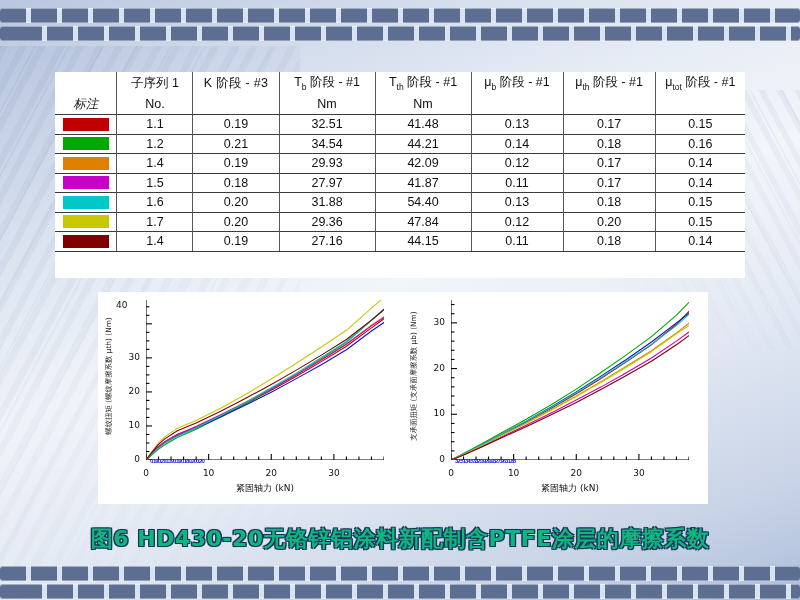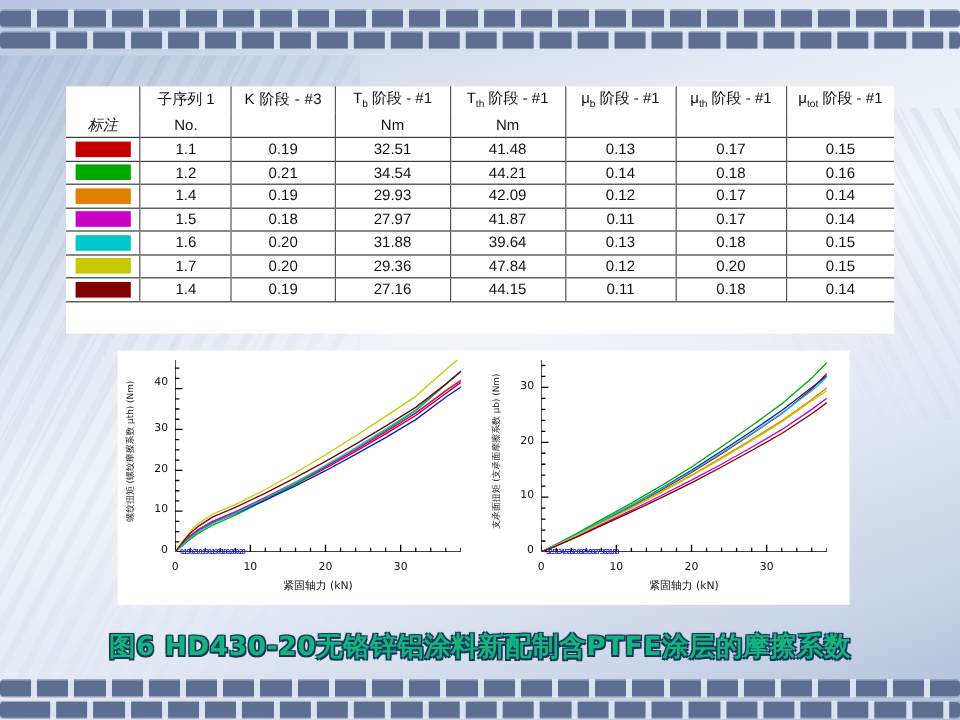--- a/index.html
+++ b/index.html
@@ -199,21 +199,21 @@
           <td class="c6">0.17</td>
           <td class="c7">0.14</td>
         </tr>
         <tr>
           <td class="c0">
             <span class="swatch" style="background: rgb(0, 200, 200);"></span>
           </td>
           <td class="c1">1.6</td>
           <td class="c2">0.20</td>
           <td class="c3">31.88</td>
-          <td class="c4">39.64</td>
+          <td class="c4">54.40</td>
           <td class="c5">0.13</td>
           <td class="c6">0.18</td>
           <td class="c7">0.15</td>
         </tr>
         <tr>
           <td class="c0">
             <span class="swatch" style="background: rgb(200, 200, 0);"></span>
           </td>
           <td class="c1">1.7</td>
           <td class="c2">0.20</td>
@@ -302,21 +302,21 @@
       <div class="blue-anno" style="left:52px;top:166px;">0.190.210.190.190.180.200.20</div>
       <div class="xlabel">紧固轴力 (kN)</div>
     <div class="xtick" style="left: 42px; top: 176px; width: 12px; text-align: center;">0</div>
         <div class="xtick" style="left: 104.632px; top: 176px; width: 12px; text-align: center;">10</div>
         <div class="xtick" style="left: 167.263px; top: 176px; width: 12px; text-align: center;">20</div>
         <div class="xtick" style="left: 229.895px; top: 176px; width: 12px; text-align: center;">30</div>
         <div class="ytick" style="left: 18px; top: 162px; width: 24px; text-align: right;">0</div>
         <div class="ytick" style="left: 18px; top: 127.957px; width: 24px; text-align: right;">10</div>
         <div class="ytick" style="left: 18px; top: 93.9149px; width: 24px; text-align: right;">20</div>
         <div class="ytick" style="left: 18px; top: 59.8723px; width: 24px; text-align: right;">30</div>
-        <div class="ytick" style="left: 18px; top: 22px; width: 24px; text-align: right;">40</div>
+        <div class="ytick" style="left: 18px; top: 8px; width: 24px; ">40</div>
       </div>
 
     <div class="chart">
       <div class="ylabel">
         <span>支承面扭矩 (支承面摩擦系数 μb) (Nm)</span>
       </div>
       <div class="plot">
         <svg class="svgbox" id="svg-right" width="238" height="160">
             <line x1="0" y1="160" x2="238" y2="160" stroke="#000" stroke-width="1.1"></line>
             <line x1="0" y1="0" x2="0" y2="160" stroke="#000" stroke-width="1.1"></line>

